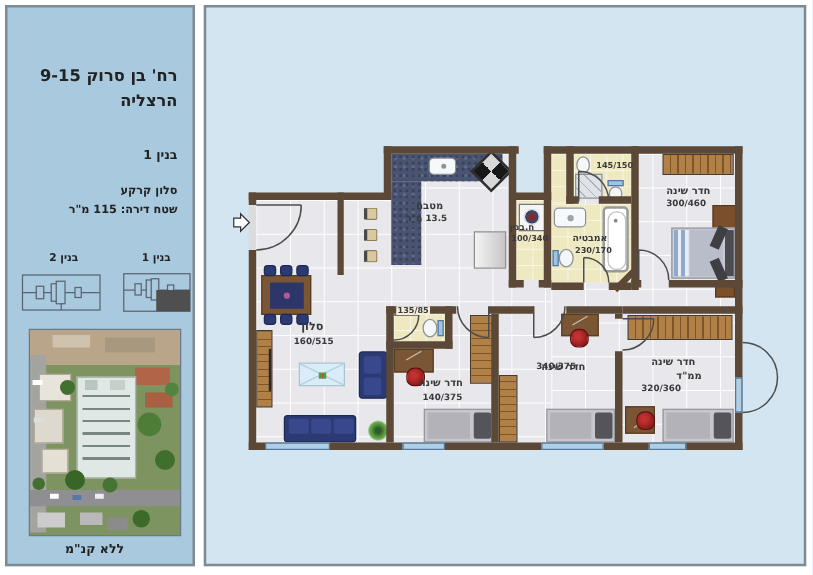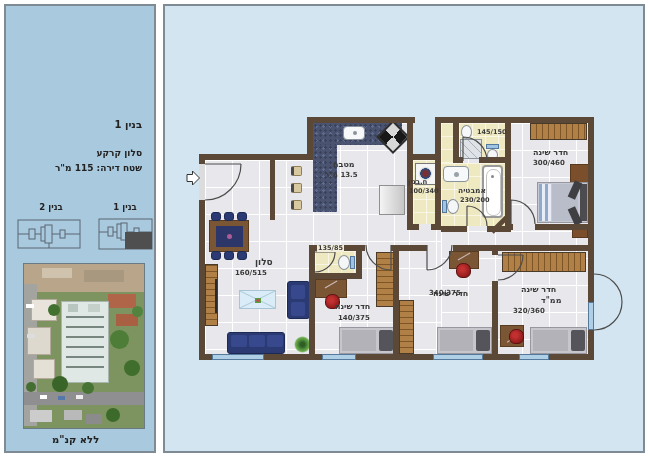--- a/index.html
+++ b/index.html
@@ -30,20 +30,24 @@
   .s-b{position:absolute;right:12px;top:113px;direction:rtl;font-size:10px;font-weight:700;color:#222}
   .s-info{position:absolute;right:12px;top:140px;direction:rtl;text-align:right;font-size:9px;font-weight:700;line-height:1.65;color:#222}
   .mini-lbl{position:absolute;font-size:8.5px;font-weight:700;color:#222;text-align:center;direction:rtl}
   .scale-note{position:absolute;left:46px;top:428px;font-size:10px;font-weight:700;direction:rtl;color:#222}
   .tree{position:absolute;border-radius:50%}
 </style>
 </head>
 <body>
 
 <div id="leftPanel" class="panel">
+  <div class="s-title">
+    <span>רח' בן סרוק 9-15</span><br>
+    <span>הרצליה</span>
+  </div>
   <div class="s-b">בנין 1</div>
   <div class="s-info">
     <span>סלון קרקע</span><br>
     <span>שטח דירה: 115 מ"ר</span>
   </div>
 
   <div class="mini-lbl" style="left:12px;top:196px;width:66px">בנין 2</div>
   <div class="mini-lbl" style="left:91px;top:196px;width:56px">בנין 1</div>
 
   <svg class="abs" style="left:10px;top:208px" width="68" height="42" viewBox="0 0 68 42">
@@ -283,25 +287,25 @@
     </g>
     <path d="M327 226 L343 210" stroke="#5c4837" stroke-width="5"></path>
     <path d="M22 168.5 h5.5 v-3.5 l7 7 -7 7 v-3.5 h-5.5 z" fill="#ffffff" stroke="#333333" stroke-width="1"></path>
   </svg>
 
   <div class="lbl" style="left:168px;top:155px">מטבח</div>
   <div class="lbl dims" style="left:160px;top:166px">13.5 מ"ר</div>
   <div class="lbl" style="left:243px;top:173px;font-size:7px">ח.בנין</div>
   <div class="lbl dims" style="left:244px;top:182px;font-size:6.5px">100/340</div>
   <div class="lbl" style="left:293px;top:181px;font-size:7.5px">אמבטיה</div>
-  <div class="lbl dims" style="left:295px;top:191px;font-size:6.5px">230/200</div>
+  <div class="lbl dims" style="left:295px;top:191px;font-size:6.5px">230/170</div>
   <div class="lbl dims" style="left:312px;top:123px;font-size:6.5px">145/150</div>
   <div class="lbl" style="left:368px;top:143px">חדר שינה</div>
   <div class="lbl dims" style="left:368px;top:154px">300/460</div>
-  <div class="lbl" style="left:90px;top:252px;font-size:9px">סלון</div>
+  <div class="lbl" style="left:76px;top:252px;font-size:9px">סלון</div>
   <div class="lbl dims" style="left:70px;top:264px">160/515</div>
   <div class="lbl dims" style="left:152px;top:239px;font-size:6.5px;background:#f3efdc;padding:0 1px">135/85</div>
   <div class="lbl" style="left:170px;top:297px">חדר שינה</div>
   <div class="lbl dims" style="left:173px;top:309px">140/375</div>
   <div class="lbl" style="left:268px;top:284px">חדר שינה</div>
   <div class="lbl dims" style="left:264px;top:284px">340/375</div>
   <div class="lbl" style="left:356px;top:280px">חדר שינה</div>
   <div class="lbl" style="left:376px;top:291px">ממ"ד</div>
   <div class="lbl dims" style="left:348px;top:302px">320/360</div>
 </div>

